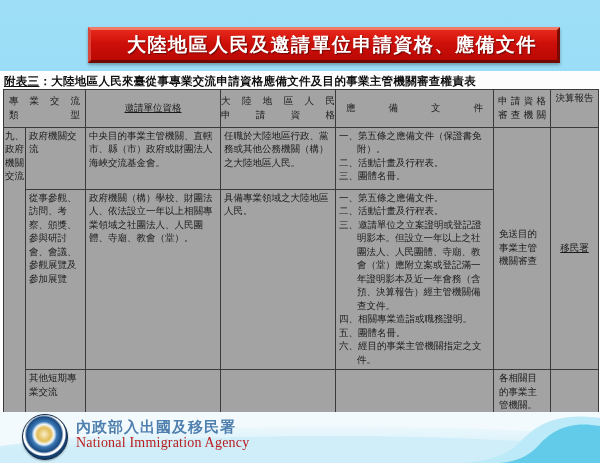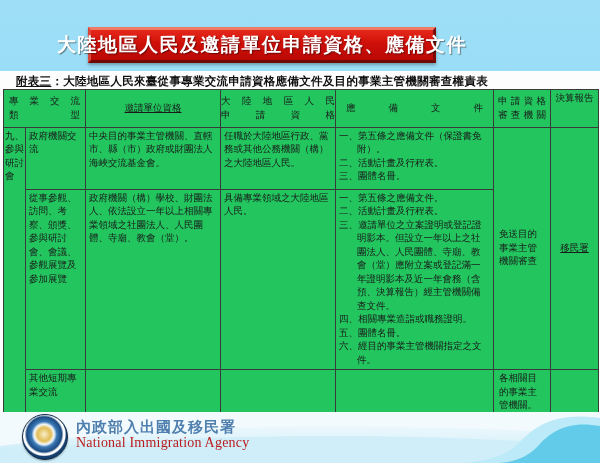--- a/index.html
+++ b/index.html
@@ -10,46 +10,46 @@
     background:linear-gradient(180deg,#9edff7 0%,#86d3f0 100%);
     font-family:"Liberation Serif", serif;
   }
   
   .panel{
     position:absolute;left:0;top:71px;width:600px;height:341px;
     background:#fdfdfd;
   }
   
   .banner{
-    position:absolute;left:88px;top:27px;width:348px;height:36px;
+    position:absolute;left:88px;top:27px;width:472px;height:36px;
     box-sizing:border-box;
     background:linear-gradient(180deg,#e6281b 0%,#cd0f09 45%,#bb0804 100%);
     border-top:3px solid #ef7a68;
     border-left:3px solid #d8453a;
     border-right:3px solid #7a0a04;
     border-bottom:3px solid #6f0903;
     box-shadow:0 2px 3px rgba(0,0,0,.3);
-    display:flex;align-items:center;justify-content:center;
+    display:flex;align-items:center;justify-content:flex-start;padding-left:36px;
   }
   .banner-text{
     color:#ffffff;font-weight:bold;font-size:19px;letter-spacing:1.5px;
     text-shadow:1px 1px 1px rgba(0,0,0,.45);
     white-space:nowrap;
   }
   
   .caption{
     position:absolute;left:4px;top:74px;
     font-size:11.5px;font-weight:bold;color:#101010;letter-spacing:.3px;
     white-space:nowrap;
   }
-  .caption .lbl{text-decoration:underline;margin-left:12px;}
+  .caption .lbl{text-decoration:underline;}
   
   .table-wrap{position:absolute;left:3px;top:89px;}
   table{
-    border-collapse:collapse;table-layout:fixed;width:595px;background:#22c55e;
+    border-collapse:collapse;table-layout:fixed;width:595px;background:#a3a3a3;
   }
   th,td{
     border:1px solid #3a3a3a;
     vertical-align:top;
     padding:2px 3px;
     font-size:9.5px;line-height:1.42;
     font-weight:normal;color:#1a1a1a;text-align:left;
     overflow:hidden;box-sizing:border-box;
   }
   tr.hrow{height:38px;}
@@ -132,21 +132,21 @@
       </th>
       <th style="padding:4px 4px;">
         <span class="jus">申請資格</span>
         <span class="jus">審查機關</span>
       </th>
       <th class="th-identity">
         <span>決算報告</span>
       </th>
     </tr>
     <tr class="r1">
-      <td class="td-group" rowspan="3">九、參與研討會</td>
+      <td class="td-group" rowspan="3">九、政府機關交流</td>
       <td>政府機關交流</td>
       <td>中央目的事業主管機關、直轄市、縣（市）政府或財團法人海峽交流基金會。</td>
       <td>任職於大陸地區行政、黨務或其他公務機關（構）之大陸地區人民。</td>
       <td>
         <div class="doc">一、第五條之應備文件（保證書免附）。</div>
         <div class="doc">二、活動計畫及行程表。</div>
         <div class="doc">三、團體名冊。</div>
       </td>
       <td class="merge-mid" rowspan="2" style="padding:2px 5px;">免送目的事業主管機關審查</td>
       <td class="merge-mid ctr" rowspan="2">移民署</td>

